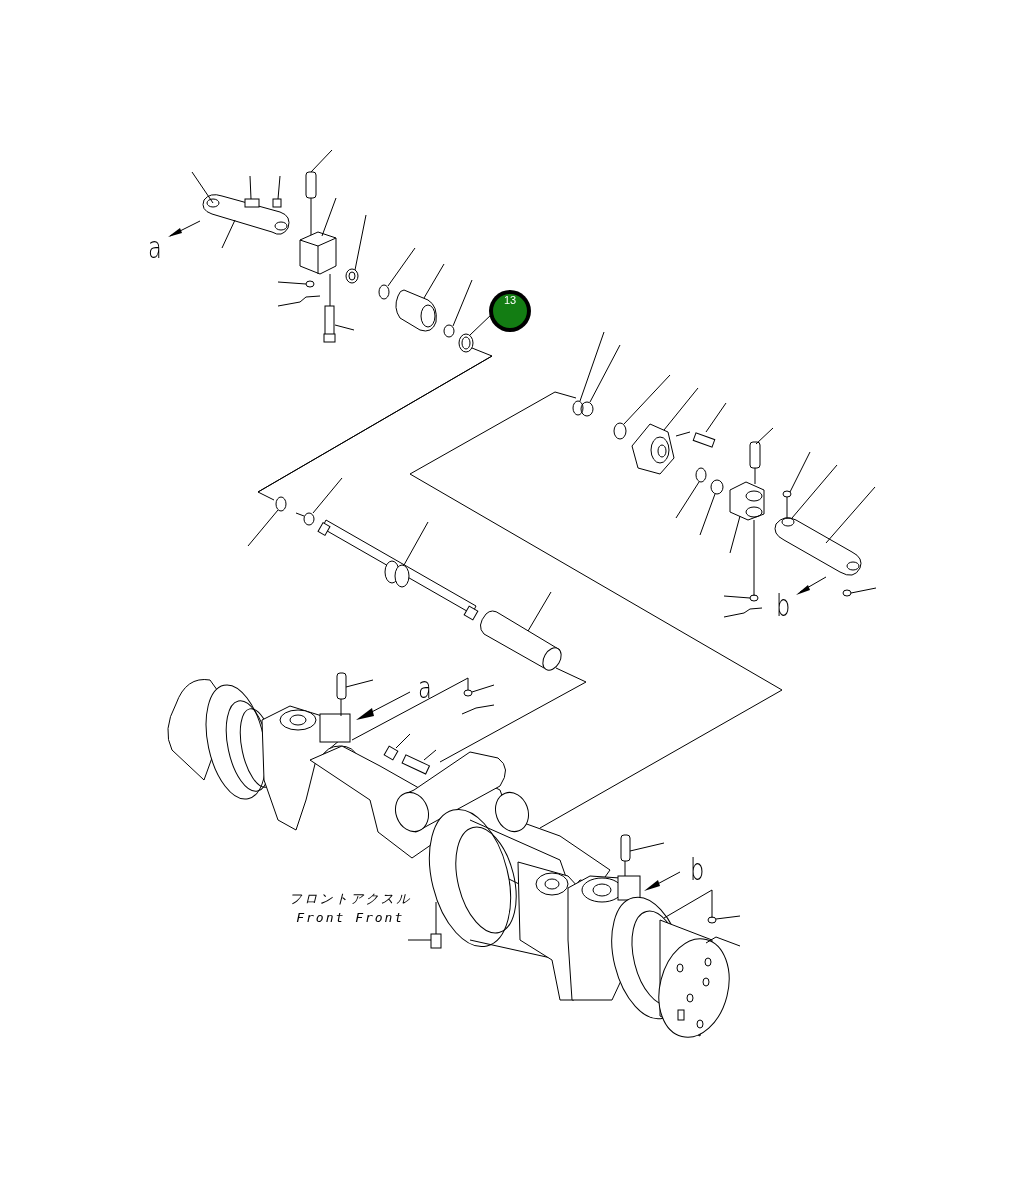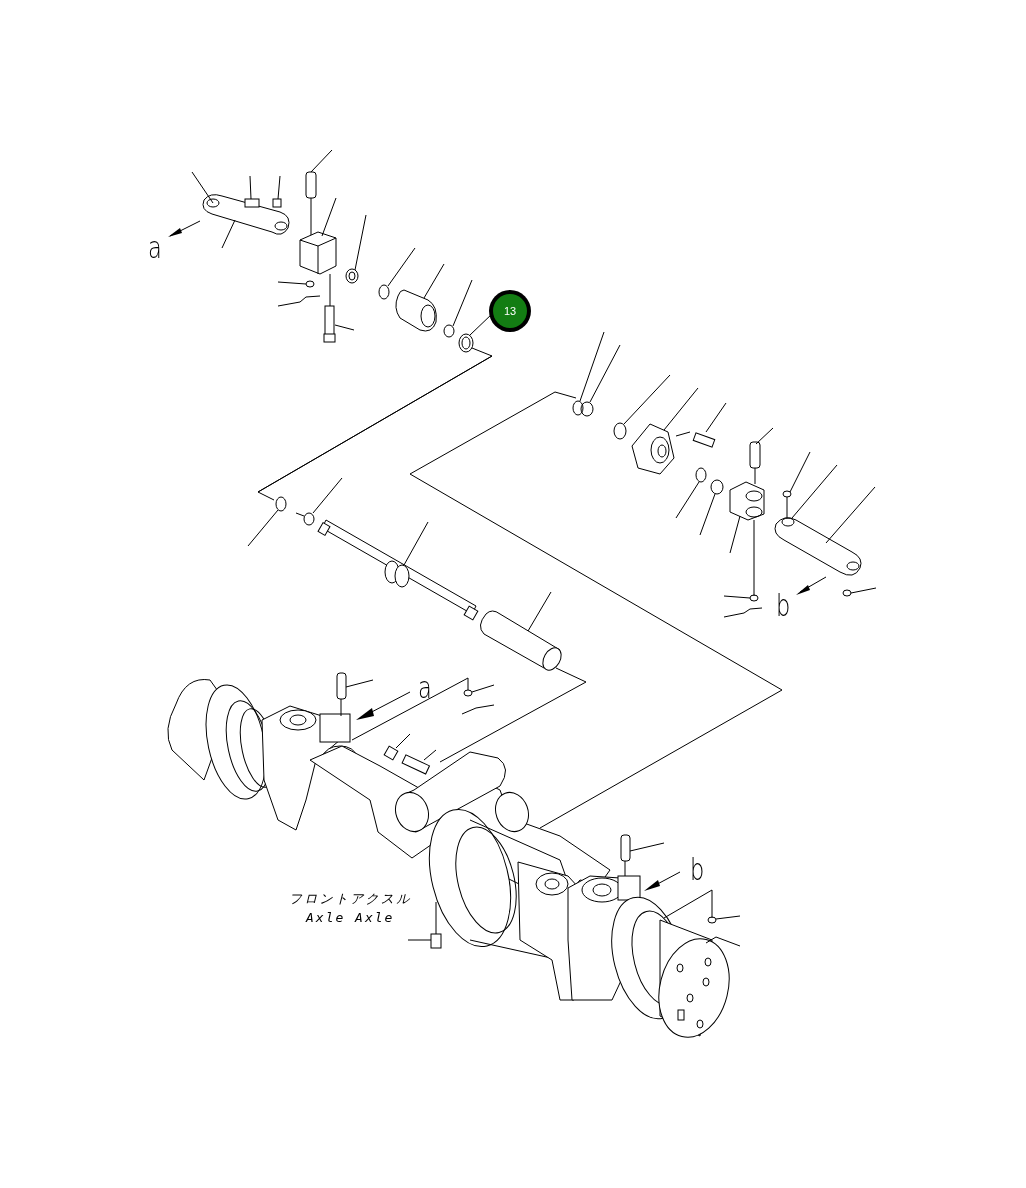--- a/index.html
+++ b/index.html
@@ -8,21 +8,21 @@
   #diagram { position: absolute; left: 0; top: 0; width: 1026px; height: 1188px; }
   .ln { stroke: #000; stroke-width: 1; fill: none; }
   .lf { stroke: #000; stroke-width: 1; fill: #fff; }
   .ref { position: absolute; font-family: "DejaVu Sans", sans-serif; font-size: 30px;
          font-weight: 100; color: #000; transform: scaleX(0.75); transform-origin: left top; }
   .caption { position: absolute; left: 289px; top: 889px; font-family: "DejaVu Sans Mono", monospace;
              font-size: 13px; line-height: 19px; letter-spacing: 2px; color:#000; text-align: center; font-style: italic; }
   .callout { position: absolute; left: 489px; top: 290px; width: 42px; height: 42px;
              border-radius: 50%; background: #000; display:flex; align-items:center; justify-content:center; cursor:pointer; }
   .callout-inner { width: 34px; height: 34px; border-radius: 50%;
-             display:flex; align-items:center; justify-content:center;
+             display:flex; align-items:flex-start; justify-content:center;
              color:#fff; font-family: "Liberation Sans", sans-serif; font-size: 11px; }
 </style>
 </head>
 <body>
 
 <svg id="diagram" viewBox="0 0 1026 1188" xmlns="http://www.w3.org/2000/svg">
 
   <g>
 
     <path class="lf" d="M204 200 Q200 210 212 214 L272 232 Q282 238 288 228 Q292 216 280 212 L222 196 Q210 192 204 200 Z"></path>
@@ -230,20 +230,20 @@
   </g>
 </svg>
 
 <div class="ref" style="left:148px; top:230px;">a</div>
 <div class="ref" style="left:418px; top:670px;">a</div>
 <div class="ref" style="left:776px; top:588px;">b</div>
 <div class="ref" style="left:690px; top:852px;">b</div>
 
 <div class="caption">
   <div>フロントアクスル</div>
-  <div>Axle Axle</div>
+  <div>Front Front</div>
 </div>
 
 <div class="callout">
   <div class="callout-inner" style="background:#137d13;">
     <span>13</span>
   </div>
 </div>
 
 </body></html>

